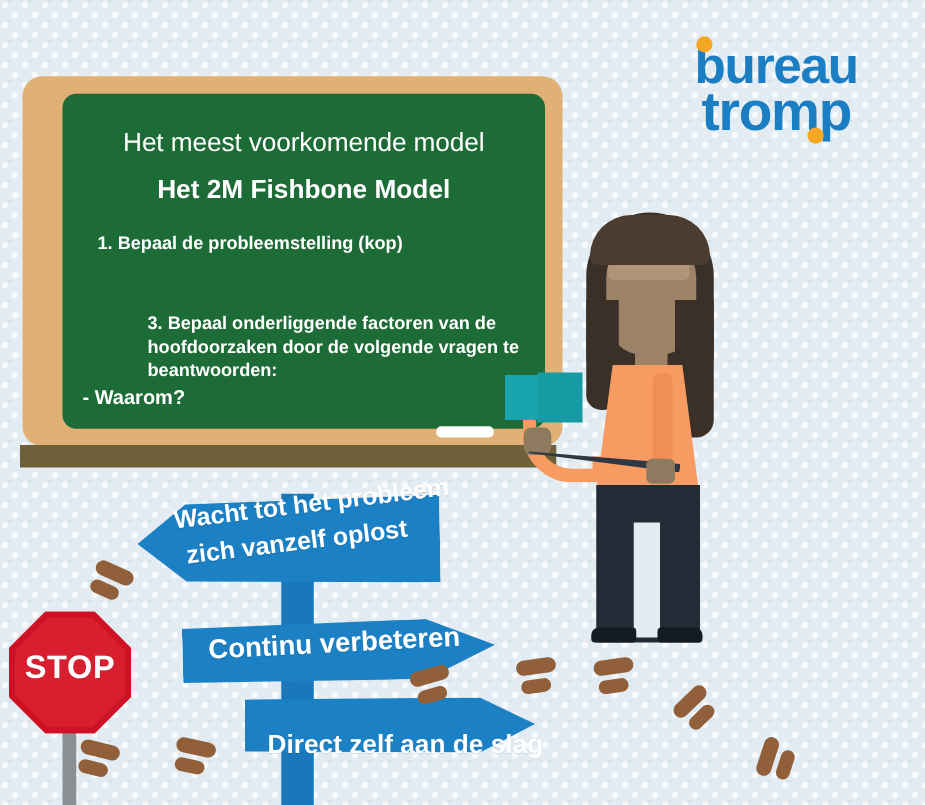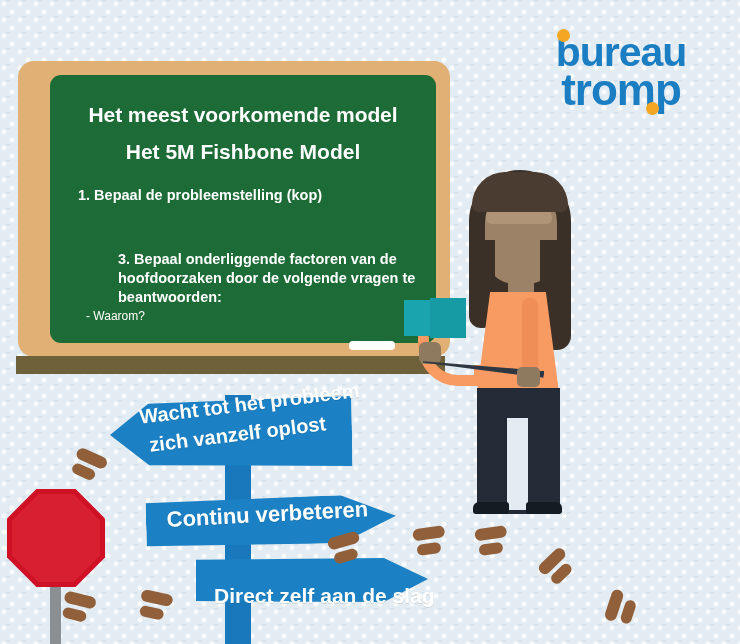--- a/index.html
+++ b/index.html
@@ -105,21 +105,21 @@
     color: #ffffff;
     padding: 0;
     box-sizing: border-box;
   }
   #board-title {
     position: absolute;
     left: 0; top: 28px;
     width: 386px;
     text-align: center;
     font-size: 21px;
-    font-weight: 700;
+    font-weight: 400;
     letter-spacing: -0.1px;
   }
   #board-subtitle {
     position: absolute;
     left: 0; top: 65px;
     width: 386px;
     text-align: center;
     font-size: 21px;
     font-weight: 700;
   }
@@ -129,24 +129,24 @@
     width: 340px;
     font-size: 14.5px;
     font-weight: 700;
     line-height: 1.3;
   }
   #board-step-1 { top: 111px; }
   #board-step-2 { top: 146px; }
   #board-step-3 { top: 175px; width: 312px; margin-left: 40px; }
   .board-question {
     position: absolute;
-    left: 36px;
+    left: 16px;
     width: 340px;
-    font-size: 12px;
-    font-weight: 400;
+    font-size: 16px;
+    font-weight: 700;
     line-height: 1.25;
   }
   #board-q-1 { top: 234px; }
   #board-q-2 { top: 252px; }
 
   
   #person { position: absolute; left: 400px; top: 150px; width: 200px; height: 350px; }
   #person-hair-back {
     position: absolute; left: 69px; top: 20px;
     width: 102px; height: 145px;
@@ -413,21 +413,21 @@
     <div class="logo-line" id="logo-bureau">bureau</div>
     <div class="logo-line" id="logo-tromp">tromp</div>
     <div class="logo-dot" id="logo-dot-top"></div>
     <div class="logo-dot" id="logo-dot-bottom"></div>
   </div>
 
   <div id="blackboard-frame">
     <div id="blackboard-surface">
       <div id="board-text">
         <div id="board-title">Het meest voorkomende model</div>
-        <div id="board-subtitle">Het 5M Fishbone Model</div>
+        <div id="board-subtitle">Het 2M Fishbone Model</div>
         <div class="board-step" id="board-step-1">1. Bepaal de probleemstelling (kop)</div>
         <div class="board-step" id="board-step-3">3. Bepaal onderliggende factoren van de hoofdoorzaken door de volgende vragen te beantwoorden:</div>
         <div class="board-question" id="board-q-1">- Waarom?</div>
       </div>
     </div>
   </div>
   <div id="chalk-piece"></div>
   <div id="blackboard-ledge"></div>
 
   <div id="person">
@@ -462,20 +462,21 @@
 
   <div class="sign" id="sign-2"></div>
   <div class="sign-label" id="sign-2-label">Continu verbeteren</div>
 
   <div class="sign" id="sign-3"></div>
   <div class="sign-label" id="sign-3-label">Direct zelf aan de slag</div>
 
   <div id="stop-post"></div>
   <div id="stop-sign"></div>
   <div id="stop-sign-inner"></div>
+  <div id="stop-label">STOP</div>
 
   <div class="footprint" style="left:72px; top:452px; transform:rotate(24deg);">
     <div class="fp-sole"></div>
     <div class="fp-heel"></div>
   </div>
   <div class="footprint" style="left:62px; top:594px; transform:rotate(14deg);">
     <div class="fp-sole"></div>
     <div class="fp-heel"></div>
   </div>
   <div class="footprint" style="left:139px; top:592px; transform:rotate(12deg);">

